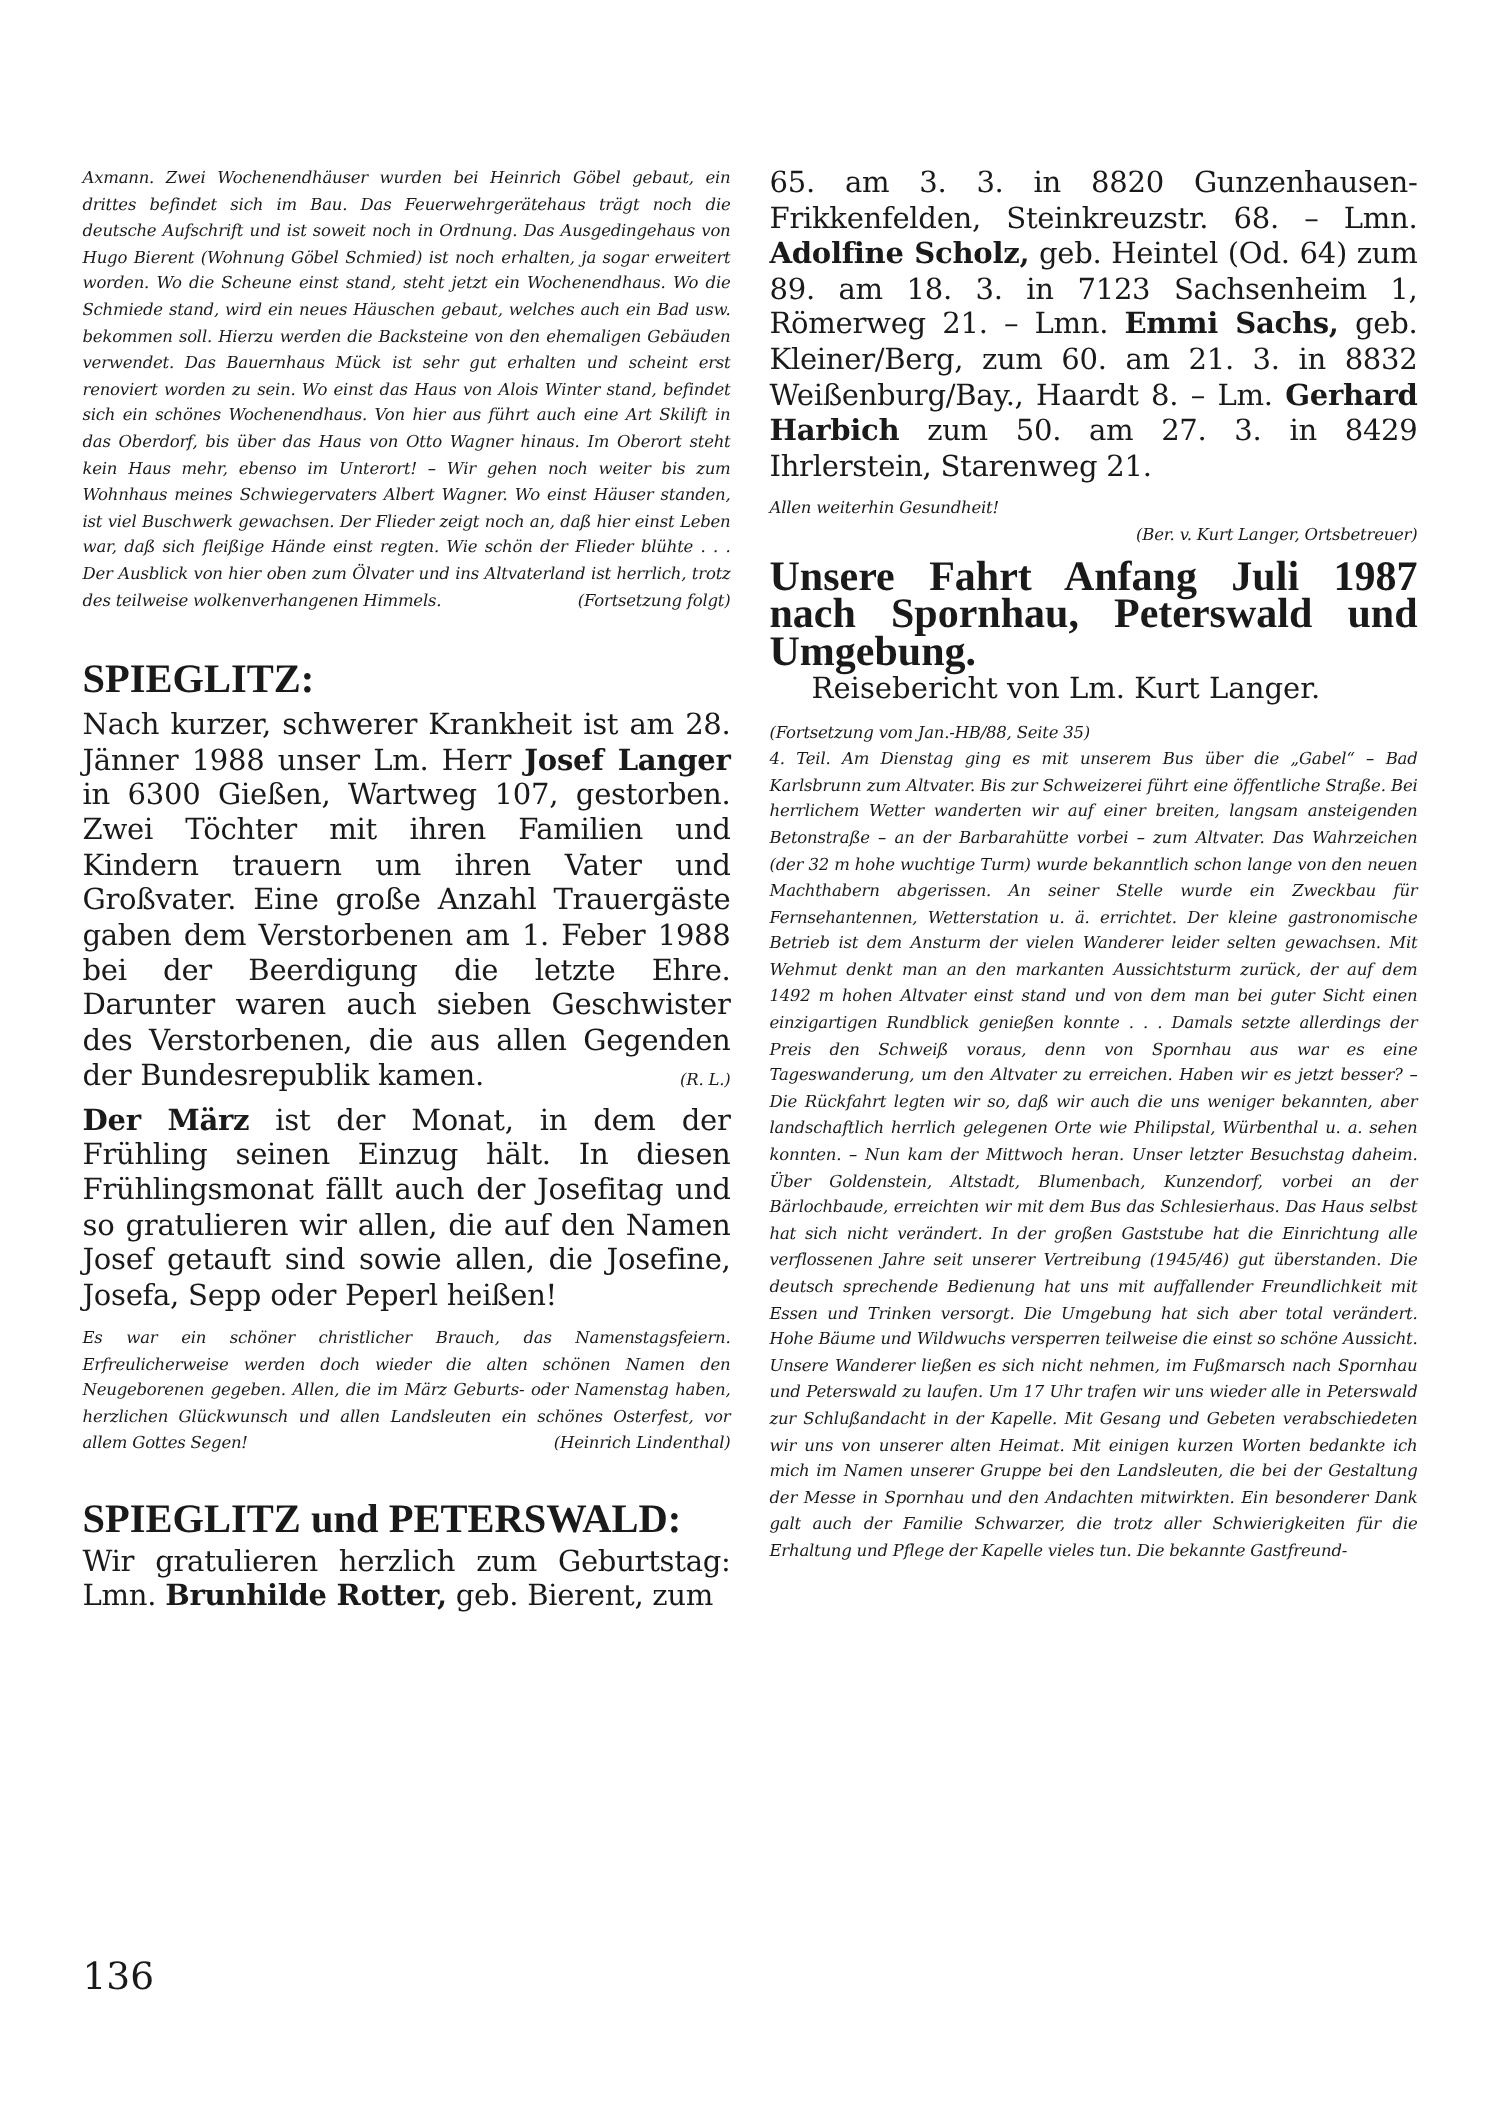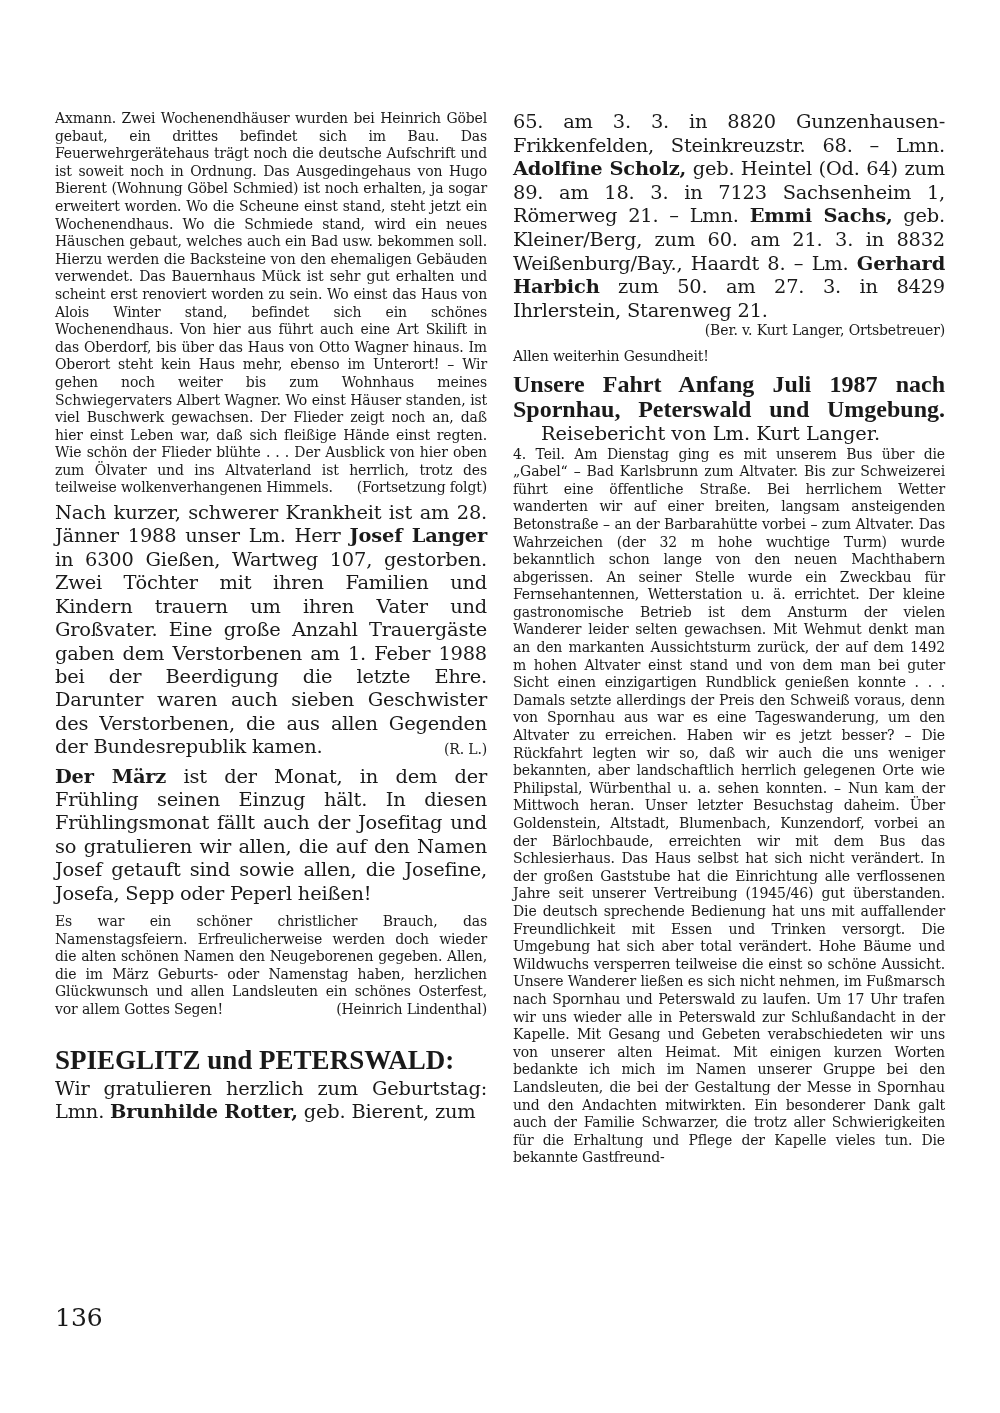--- a/index.html
+++ b/index.html
@@ -5,62 +5,64 @@
   html, body { margin: 0; padding: 0; background: #ffffff; }
   body {
     width: 1000px; height: 1413px; position: relative; overflow: hidden;
     font-family: "DejaVu Serif", "Liberation Serif", serif;
     color: #1a1a1a;
   }
   .col { position: absolute; top: 110px; }
   .col-left { left: 55px; width: 432px; }
   .col-right { left: 513px; width: 432px; }
   p { margin: 0; text-align: justify; hyphens: manual; }
-  .small { font-size: 14px; line-height: 17.6px; letter-spacing: -0.15px; }
+  .small { font-size: 11px; line-height: 17.6px; letter-spacing: -0.15px; font-style: italic; }
   .large { font-size: 19.4px; line-height: 23.4px; letter-spacing: -0.2px; }
   .heading {
     font-family: "Liberation Serif", "DejaVu Serif", serif;
     font-weight: bold; font-size: 27px; line-height: 30px; margin: 0;
     letter-spacing: 0px;
   }
   .subhead {
     font-family: "Liberation Serif", "DejaVu Serif", serif;
-    font-weight: bold; font-size: 24px; line-height: 25px; text-align: justify;
+    font-weight: bold; font-size: 28px; line-height: 25px; text-align: justify;
     text-align-last: justify;
   }
   .subtitle {
     font-size: 19.4px; line-height: 24px; margin-left: 28px;
   }
   .right-sig { text-align: right; }
   b { font-weight: bold; }
   .page-number {
     position: absolute; left: 55px; top: 1307px;
     font-size: 25px; line-height: 22px;
   }
 </style>
 </head>
 <body>
 
 <div class="col col-left">
   <p class="small">Axmann. Zwei Wochenendhäuser wurden bei Heinrich Göbel gebaut, ein drittes befindet sich im Bau. Das Feuerwehrgerätehaus trägt noch die deutsche Aufschrift und ist soweit noch in Ordnung. Das Ausgedingehaus von Hugo Bierent (Wohnung Göbel Schmied) ist noch erhalten, ja sogar erweitert worden. Wo die Scheune einst stand, steht jetzt ein Wochenendhaus. Wo die Schmiede stand, wird ein neues Häuschen gebaut, welches auch ein Bad usw. bekommen soll. Hierzu werden die Backsteine von den ehemaligen Gebäuden verwendet. Das Bauernhaus Mück ist sehr gut erhalten und scheint erst renoviert worden zu sein. Wo einst das Haus von Alois Winter stand, befindet sich ein schönes Wochenendhaus. Von hier aus führt auch eine Art Skilift in das Oberdorf, bis über das Haus von Otto Wagner hinaus. Im Oberort steht kein Haus mehr, ebenso im Unterort! – Wir gehen noch weiter bis zum Wohnhaus meines Schwiegervaters Albert Wagner. Wo einst Häuser standen, ist viel Buschwerk gewachsen. Der Flieder zeigt noch an, daß hier einst Leben war, daß sich fleißige Hände einst regten. Wie schön der Flieder blühte . . . Der Ausblick von hier oben zum Ölvater und ins Altvaterland ist herrlich, trotz des teilweise wolkenverhangenen Himmels.</p>
   <p class="small right-sig" style="margin-top:-17.6px;">(Fortsetzung folgt)</p>
 
+  <h2 class="heading" style="margin-top:28px;">SPIEGLITZ:</h2>
   <p class="large" style="margin-top:4px;"><span>Nach kurzer, schwerer Krankheit ist am 28. Jänner 1988 unser Lm. Herr </span><b>Josef Langer</b><span> in 6300 Gießen, Wartweg 107, gestorben. Zwei Töchter mit ihren Familien und Kindern trauern um ihren Vater und Großvater. Eine große Anzahl Trauergäste gaben dem Verstorbenen am 1. Feber 1988 bei der Beerdigung die letzte Ehre. Darunter waren auch sieben Geschwister des Verstorbenen, die aus allen Gegenden der Bundesrepublik kamen.</span></p>
   <p class="small right-sig" style="margin-top:-17.6px;">(R. L.)</p>
   <p class="large" style="margin-top:6px;"><b>Der März</b><span> ist der Monat, in dem der Frühling seinen Einzug hält. In diesen Frühlingsmonat fällt auch der Josefitag und so gratulieren wir allen, die auf den Namen Josef getauft sind sowie allen, die Josefine, Josefa, Sepp oder Peperl heißen!</span></p>
   <p class="small" style="margin-top:8px;">Es war ein schöner christlicher Brauch, das Namenstagsfeiern. Erfreulicherweise werden doch wieder die alten schönen Namen den Neugeborenen gegeben. Allen, die im März Geburts- oder Namenstag haben, herzlichen Glückwunsch und allen Landsleuten ein schönes Osterfest, vor allem Gottes Segen!</p>
   <p class="small right-sig" style="margin-top:-17.6px;">(Heinrich Lindenthal)</p>
 
   <h2 class="heading" style="margin-top:26px;">SPIEGLITZ und PETERSWALD:</h2>
   <p class="large" style="margin-top:2px;"><span>Wir gratulieren herzlich zum Geburtstag: Lmn. </span><b>Brunhilde Rotter,</b><span> geb. Bierent, zum</span></p>
 </div>
 
 <div class="col col-right">
   <p class="large" style="line-height:23.6px;"><span>65. am 3. 3. in 8820 Gunzenhausen-Frikkenfelden, Steinkreuzstr. 68. – Lmn. </span><b>Adolfine Scholz,</b><span> geb. Heintel (Od. 64) zum 89. am 18. 3. in 7123 Sachsenheim 1, Römerweg 21. – Lmn. </span><b>Emmi Sachs,</b><span> geb. Kleiner/Berg, zum 60. am 21. 3. in 8832 Weißenburg/Bay., Haardt 8. – Lm. </span><b>Gerhard Harbich</b><span> zum 50. am 27. 3. in 8429 Ihrlerstein, Starenweg 21.</span></p>
+  <p class="small" style="margin-top:8px;">Allen weiterhin Gesundheit!</p>
   <p class="small right-sig">(Ber. v. Kurt Langer, Ortsbetreuer)</p>
-  <p class="small" style="margin-top:8px;">Allen weiterhin Gesundheit!</p>
 
   <p class="subhead" style="margin-top:6px;">Unsere Fahrt Anfang Juli 1987 nach Spornhau, Peterswald und Umgebung.</p>
   <p class="subtitle" style="text-align:left;">Reisebericht von Lm. Kurt Langer.</p>
+  <p class="small" style="margin-top:9px; text-align:left;">(Fortsetzung vom Jan.-HB/88, Seite 35)</p>
   <p class="small">4. Teil. Am Dienstag ging es mit unserem Bus über die „Gabel“ – Bad Karlsbrunn zum Altvater. Bis zur Schweizerei führt eine öffentliche Straße. Bei herrlichem Wetter wanderten wir auf einer breiten, langsam ansteigenden Betonstraße – an der Barbarahütte vorbei – zum Altvater. Das Wahrzeichen (der 32 m hohe wuchtige Turm) wurde bekanntlich schon lange von den neuen Machthabern abgerissen. An seiner Stelle wurde ein Zweckbau für Fernsehantennen, Wetterstation u. ä. errichtet. Der kleine gastronomische Betrieb ist dem Ansturm der vielen Wanderer leider selten gewachsen. Mit Wehmut denkt man an den markanten Aussichtsturm zurück, der auf dem 1492 m hohen Altvater einst stand und von dem man bei guter Sicht einen einzigartigen Rundblick genießen konnte . . . Damals setzte allerdings der Preis den Schweiß voraus, denn von Spornhau aus war es eine Tageswanderung, um den Altvater zu erreichen. Haben wir es jetzt besser? – Die Rückfahrt legten wir so, daß wir auch die uns weniger bekannten, aber landschaftlich herrlich gelegenen Orte wie Philipstal, Würbenthal u. a. sehen konnten. – Nun kam der Mittwoch heran. Unser letzter Besuchstag daheim. Über Goldenstein, Altstadt, Blumenbach, Kunzendorf, vorbei an der Bärlochbaude, erreichten wir mit dem Bus das Schlesierhaus. Das Haus selbst hat sich nicht verändert. In der großen Gaststube hat die Einrichtung alle verflossenen Jahre seit unserer Vertreibung (1945/46) gut überstanden. Die deutsch sprechende Bedienung hat uns mit auffallender Freundlichkeit mit Essen und Trinken versorgt. Die Umgebung hat sich aber total verändert. Hohe Bäume und Wildwuchs versperren teilweise die einst so schöne Aussicht. Unsere Wanderer ließen es sich nicht nehmen, im Fußmarsch nach Spornhau und Peterswald zu laufen. Um 17 Uhr trafen wir uns wieder alle in Peterswald zur Schlußandacht in der Kapelle. Mit Gesang und Gebeten verabschiedeten wir uns von unserer alten Heimat. Mit einigen kurzen Worten bedankte ich mich im Namen unserer Gruppe bei den Landsleuten, die bei der Gestaltung der Messe in Spornhau und den Andachten mitwirkten. Ein besonderer Dank galt auch der Familie Schwarzer, die trotz aller Schwierigkeiten für die Erhaltung und Pflege der Kapelle vieles tun. Die bekannte Gastfreund-</p>
 </div>
 
 <div class="page-number">136</div>
 
 </body></html>

